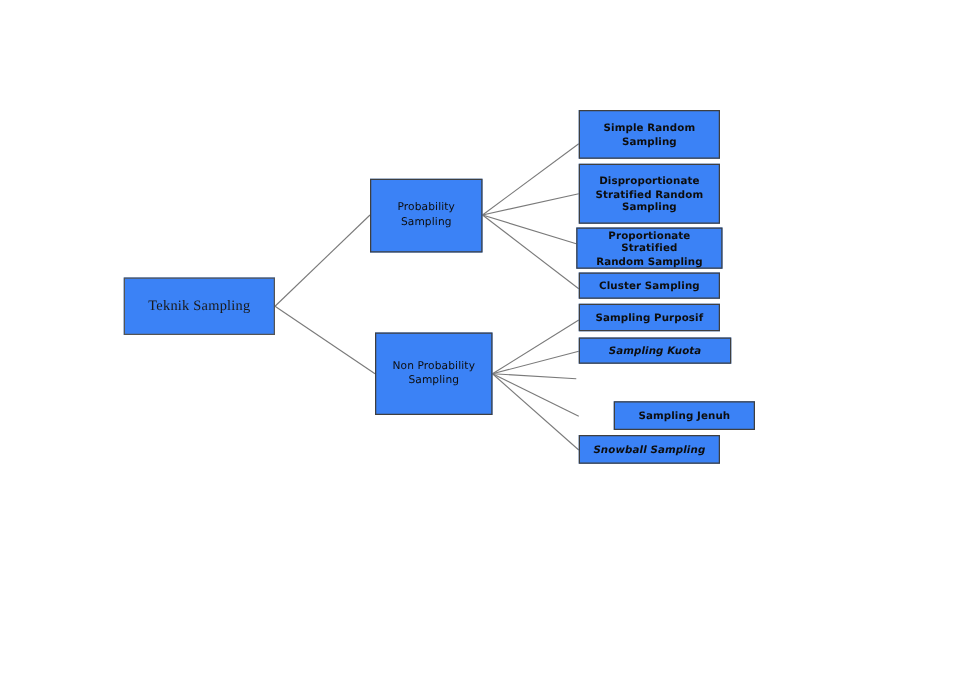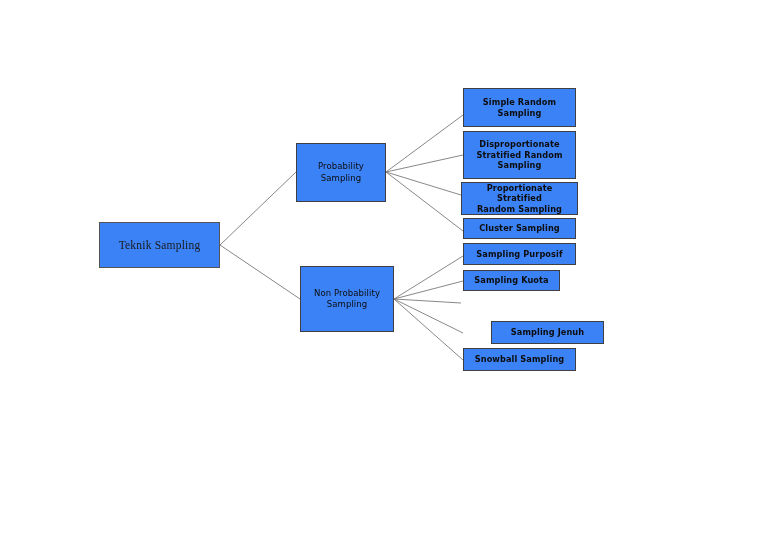--- a/index.html
+++ b/index.html
@@ -69,20 +69,21 @@
   }
   
   .node.leaf .node-label {
     font-family: "DejaVu Sans", "Liberation Sans", sans-serif;
     font-size: 8.2px;
     font-weight: 700;
     color: #0d0d0d;
     letter-spacing: 0.1px;
   }
   .node.leaf.italic .node-label {
+    font-style: italic;
   }
   svg line {
     stroke: #7a7a7a;
     stroke-width: 0.9;
   }
 </style>
 </head>
 <body>
 
 <div id="diagram-canvas">
@@ -132,21 +133,21 @@
   </div>
 
   <div class="node leaf" style="left:463px; top:243px; width:113px; height:22px;">
     <span class="node-label">Sampling Purposif</span>
   </div>
 
   <div class="node leaf" style="left:463px; top:218px; width:113px; height:21px;">
     <span class="node-label">Cluster Sampling</span>
   </div>
 
-  <div class="node leaf" style="left:463px; top:270px; width:97px; height:21px;">
+  <div class="node leaf" style="left:463px; top:270px; width:122px; height:21px;font-style:italic;">
     <span class="node-label">Sampling Kuota</span>
   </div>
 
 
   <div class="node leaf" style="left:463px; top:321px; width:113px; height:23px;margin-left:28px;">
     <span class="node-label">Sampling Jenuh</span>
   </div>
 
   <div class="node leaf italic" style="left:463px; top:348px; width:113px; height:23px;">
     <span class="node-label">Snowball Sampling</span>

